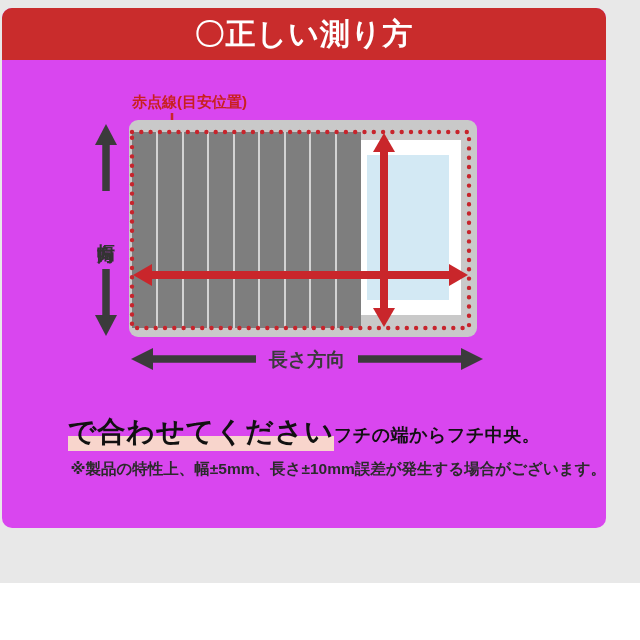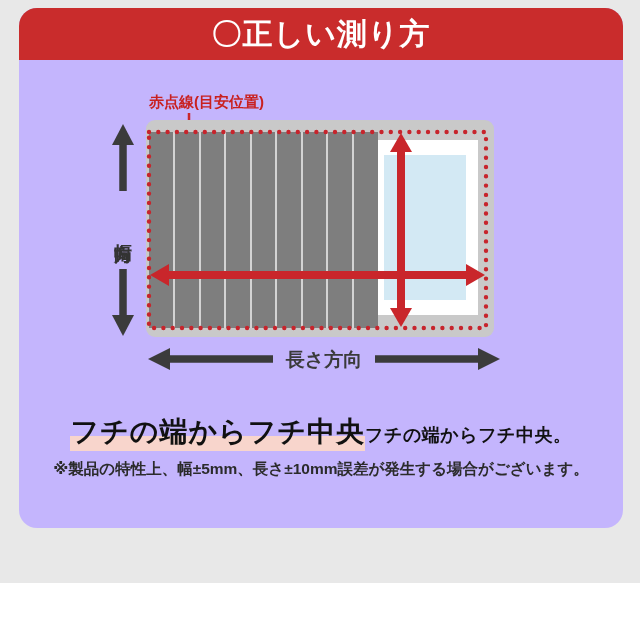--- a/index.html
+++ b/index.html
@@ -4,22 +4,22 @@
 <style>
   * { margin: 0; padding: 0; box-sizing: border-box; }
   body { font-family: "Liberation Sans", "DejaVu Sans", sans-serif; background: #ffffff; }
   .screen {
     width: 640px; height: 640px; position: relative; background: #ffffff; overflow: hidden;
   }
   .gray-area {
     position: absolute; left: 0; top: 0; width: 640px; height: 583px; background: #e8e8e8;
   }
   .card {
-    position: absolute; left: 19px; top: 8px; width: 604px; height: 520px;
-    background: #c4b5fd; border-radius: 18px; overflow: hidden;
+    position: absolute; left: 2px; top: 8px; width: 604px; height: 520px;
+    background: #d946ef; border-radius: 10px; overflow: hidden;
   }
   .header {
     width: 100%; height: 52px; background: #c92c2c;
     display: flex; align-items: center; justify-content: center;
   }
   .header .title {
     color: #ffffff; font-size: 30px; font-weight: bold; letter-spacing: 1px;
   }
   .diagram-wrap { margin-top: 27px; }
   .diagram-wrap svg { display: block; }
@@ -28,21 +28,21 @@
   }
   .message .hl {
     font-size: 28px; font-weight: bold; color: #111111; letter-spacing: 1px;
     background: linear-gradient(to bottom, transparent 58%, #f8d5cc 58%);
     padding-bottom: 4px;
   }
   .message .rest {
     font-size: 18px; font-weight: 600; color: #111111; letter-spacing: 0.5px;
   }
   .footnote {
-    margin-top: 8px; text-align: center; font-size: 15.5px; font-weight: 600;
+    margin-top: 8px; text-align: right; font-size: 15.5px; font-weight: 600;
     color: #2b2b2b; letter-spacing: 0px; white-space: nowrap;
   }
   .svg-label-red { font-size: 15px; font-weight: bold; fill: #c9201f; }
   .svg-label-dark { font-size: 19px; font-weight: bold; fill: #3a3a3a; }
   .vertical-text {
     writing-mode: vertical-rl; text-orientation: upright;
     font-size: 18px; font-weight: bold; fill: #333333;
   }
 </style>
 </head>
@@ -110,19 +110,19 @@
           <polygon points="129,272 151,261 151,283" fill="#3b3b3b"></polygon>
           <line x1="148" y1="272" x2="254" y2="272" stroke="#3b3b3b" stroke-width="7.5"></line>
           <polygon points="481,272 459,261 459,283" fill="#3b3b3b"></polygon>
           <line x1="356" y1="272" x2="462" y2="272" stroke="#3b3b3b" stroke-width="7.5"></line>
         </g>
         <text x="305" y="279" class="svg-label-dark" text-anchor="middle">長さ方向</text>
       </svg>
     </div>
 
     <div class="message">
-      <span class="hl">フチの端からフチ中央</span><span class="rest">フチの端からフチ中央。</span>
+      <span class="hl">で合わせてください</span><span class="rest">フチの端からフチ中央。</span>
     </div>
 
     <div class="footnote">※製品の特性上、幅±5mm、長さ±10mm誤差が発生する場合がございます。</div>
 
   </div>
 </div>
 
 </body></html>

